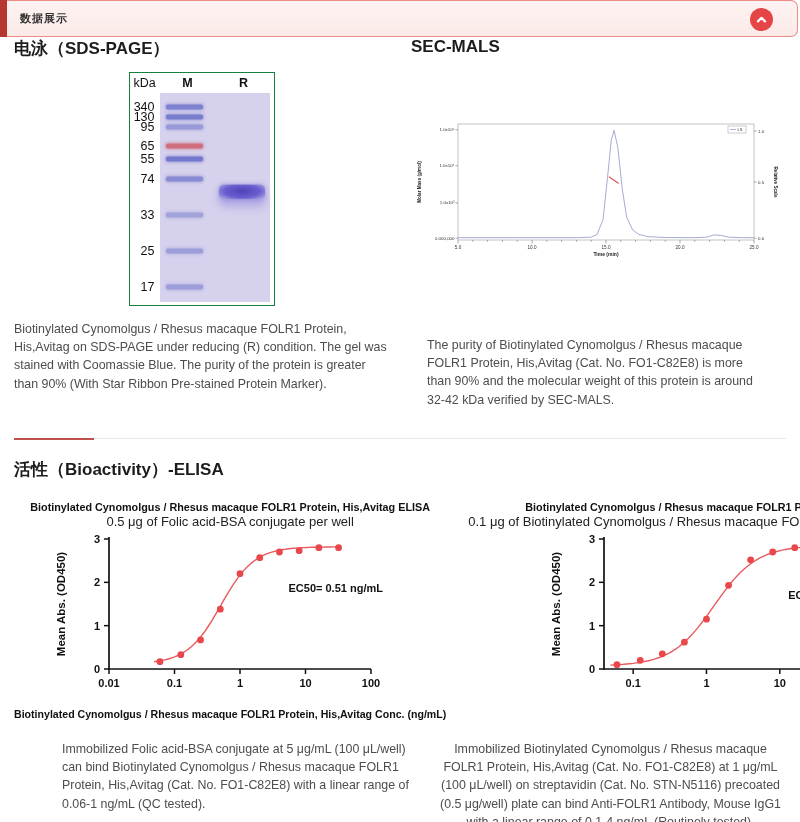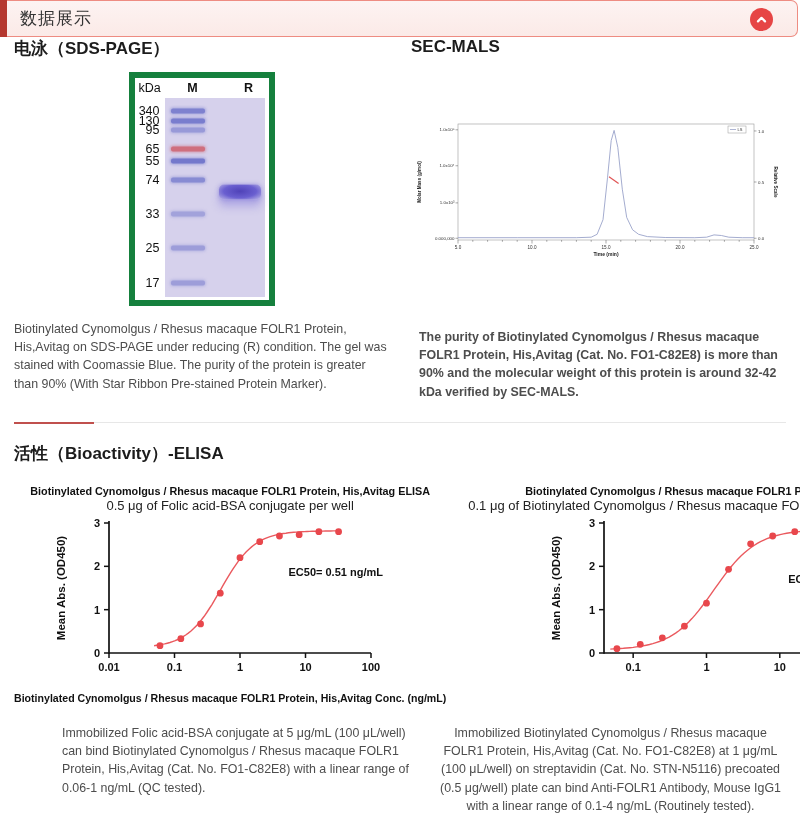--- a/index.html
+++ b/index.html
@@ -1,28 +1,28 @@
 <!DOCTYPE html>
 <html><head>
 <meta charset="utf-8">
 <style>
   html,body{margin:0;padding:0;}
   body{width:800px;height:822px;background:#fff;font-family:"Liberation Sans",sans-serif;color:#222;overflow:hidden;}
   
   .topbar{position:relative;height:37px;background:linear-gradient(#fdf3f2,#fbeae7);border:1px solid #ee8c82;border-left:none;border-radius:0 7px 7px 0;margin:0 2px 0 0;display:flex;align-items:center;box-sizing:border-box;}
   .topbar-accent{position:absolute;left:0;top:-1px;bottom:-1px;width:7px;background:#b5372f;}
-  .topbar-title{margin-left:20px;font-weight:400;font-size:17px;color:#333;letter-spacing:1px;}
+  .topbar-title{margin-left:20px;font-weight:700;font-size:11px;color:#333;letter-spacing:1px;}
   .to-top{position:absolute;right:24px;top:7px;width:23px;height:23px;border-radius:50%;background:#e64545;border:none;display:flex;align-items:center;justify-content:center;cursor:pointer;padding:0;}
   main{}
   h2.section{font-size:17px;font-weight:700;color:#1c1c1c;margin:0 0 6px 0;}
   .row{display:grid;grid-template-columns:1fr 1fr;column-gap:22px;padding:0 14px;}
   .figzone{height:246px;display:flex;align-items:flex-start;justify-content:center;}
   .caption{font-size:12.4px;line-height:1.47;color:#4d4d4d;min-height:72px;}
   
-  .gel-box{position:relative;width:146px;height:234px;border:6px solid #15803d;background:#fff;margin-top:6px;box-sizing:border-box;}
+  .gel-box{position:relative;width:146px;height:234px;border:1px solid #15803d;background:#fff;margin-top:6px;box-sizing:border-box;}
   .gel-head span{position:absolute;top:3px;font-size:12.5px;color:#111;}
   .g-kda{left:4px;}
   .g-m{left:48px;width:20px;text-align:center;font-weight:600;}
   .g-r{left:104px;width:20px;text-align:center;font-weight:600;}
   .gel-labels{position:absolute;left:0;top:20px;bottom:3px;width:27px;}
   .gel-labels .kl{position:absolute;right:2px;transform:translateY(-50%);font-size:12.5px;color:#111;}
   .gel-area{position:absolute;left:30px;right:4px;top:20px;bottom:3px;background:#d6d1ec;}
   .band{position:absolute;height:5px;border-radius:2px;transform:translateY(-50%);}
   .band.blue{background:#6f74cb;box-shadow:0 0 3px 1px rgba(111,116,203,.55);}
   .band.red{background:#cf6f7e;box-shadow:0 0 3px 1px rgba(207,111,126,.55);}
@@ -144,21 +144,21 @@
           <path d="M197.0,68.7 L206.6,75.5" fill="none" stroke="#e05555" stroke-width="1.2"></path>
           <rect x="316" y="18" width="18" height="7" fill="#fff" stroke="#999" stroke-width="0.5"></rect>
           <line x1="318" y1="21.5" x2="324" y2="21.5" stroke="#9aa3c9" stroke-width="0.8"></line>
           <text x="325.5" y="23.2" font-size="4" text-anchor="start" font-family="Liberation Sans, sans-serif" font-weight="400" fill="#333">LS</text>
         </svg>
     </div>
   </div>
 
   <div class="row" style="margin-top:8px;">
     <p class="caption" style="margin:0;">Biotinylated Cynomolgus / Rhesus macaque FOLR1 Protein, His,Avitag on SDS-PAGE under reducing (R) condition. The gel was stained with Coomassie Blue. The purity of the protein is greater than 90% (With Star Ribbon Pre-stained Protein Marker).</p>
-    <p class="caption" style="margin:8px;font-weight:bold;">The purity of Biotinylated Cynomolgus / Rhesus macaque FOLR1 Protein, His,Avitag (Cat. No. FO1-C82E8) is more than 90% and the molecular weight of this protein is around 32-42 kDa verified by SEC-MALS.</p>
+    <p class="caption" style="margin:16px;">The purity of Biotinylated Cynomolgus / Rhesus macaque FOLR1 Protein, His,Avitag (Cat. No. FO1-C82E8) is more than 90% and the molecular weight of this protein is around 32-42 kDa verified by SEC-MALS.</p>
   </div>
 
   <div class="divider">
     <span class="red"></span>
     <span class="gray"></span>
   </div>
 
   <div class="row bio-head">
     <h2 class="section" style="grid-column:1 / span 2;">活性（Bioactivity）-ELISA</h2>
   </div>

